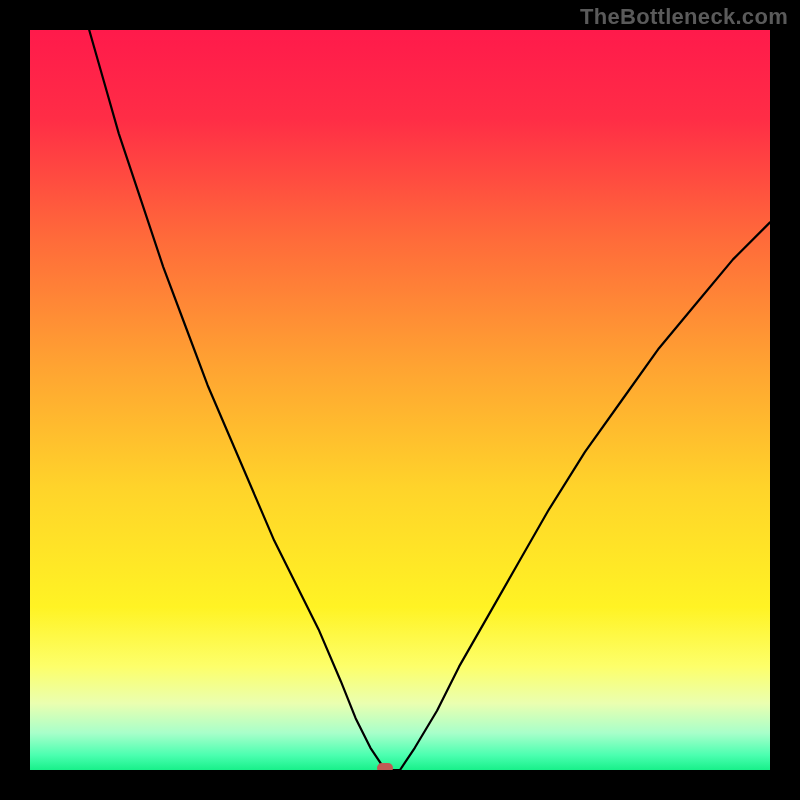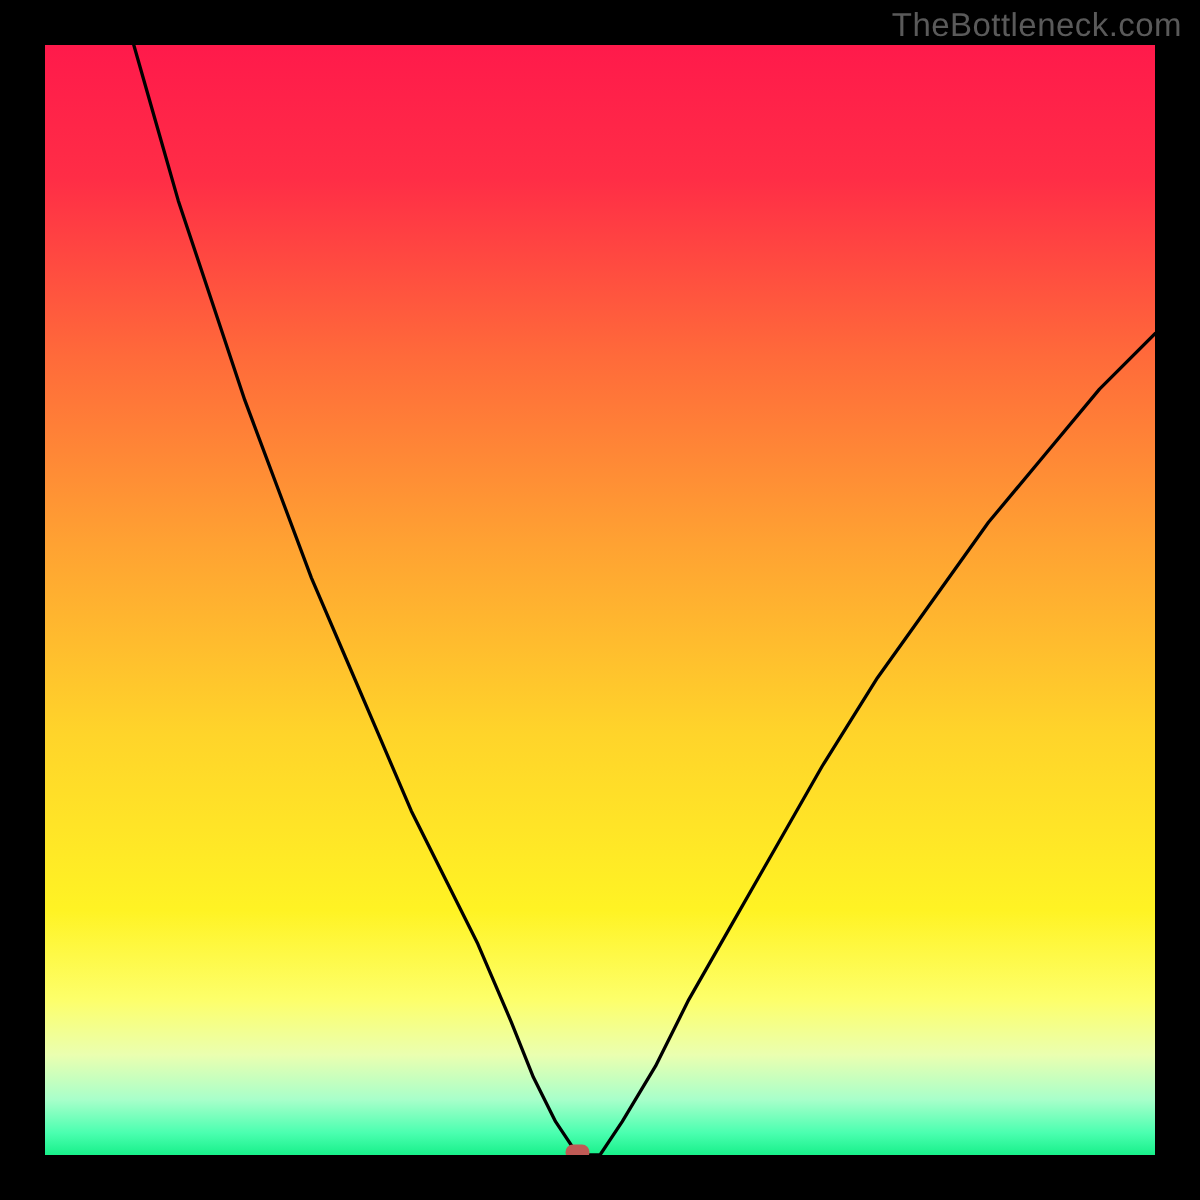--- a/index.html
+++ b/index.html
@@ -16,21 +16,21 @@
     width: 800px;
     height: 800px;
     background: #000;
   }
   .watermark {
     position: absolute;
     top: 4px;
     right: 12px;
     color: #5a5a5a;
     font-size: 22px;
-    font-weight: 400;
+    font-weight: 700;
     letter-spacing: 0.3px;
     z-index: 5;
     user-select: none;
   }
   .plot-area {
     position: absolute;
     left: 30px;
     top: 30px;
     width: 740px;
     height: 740px;

